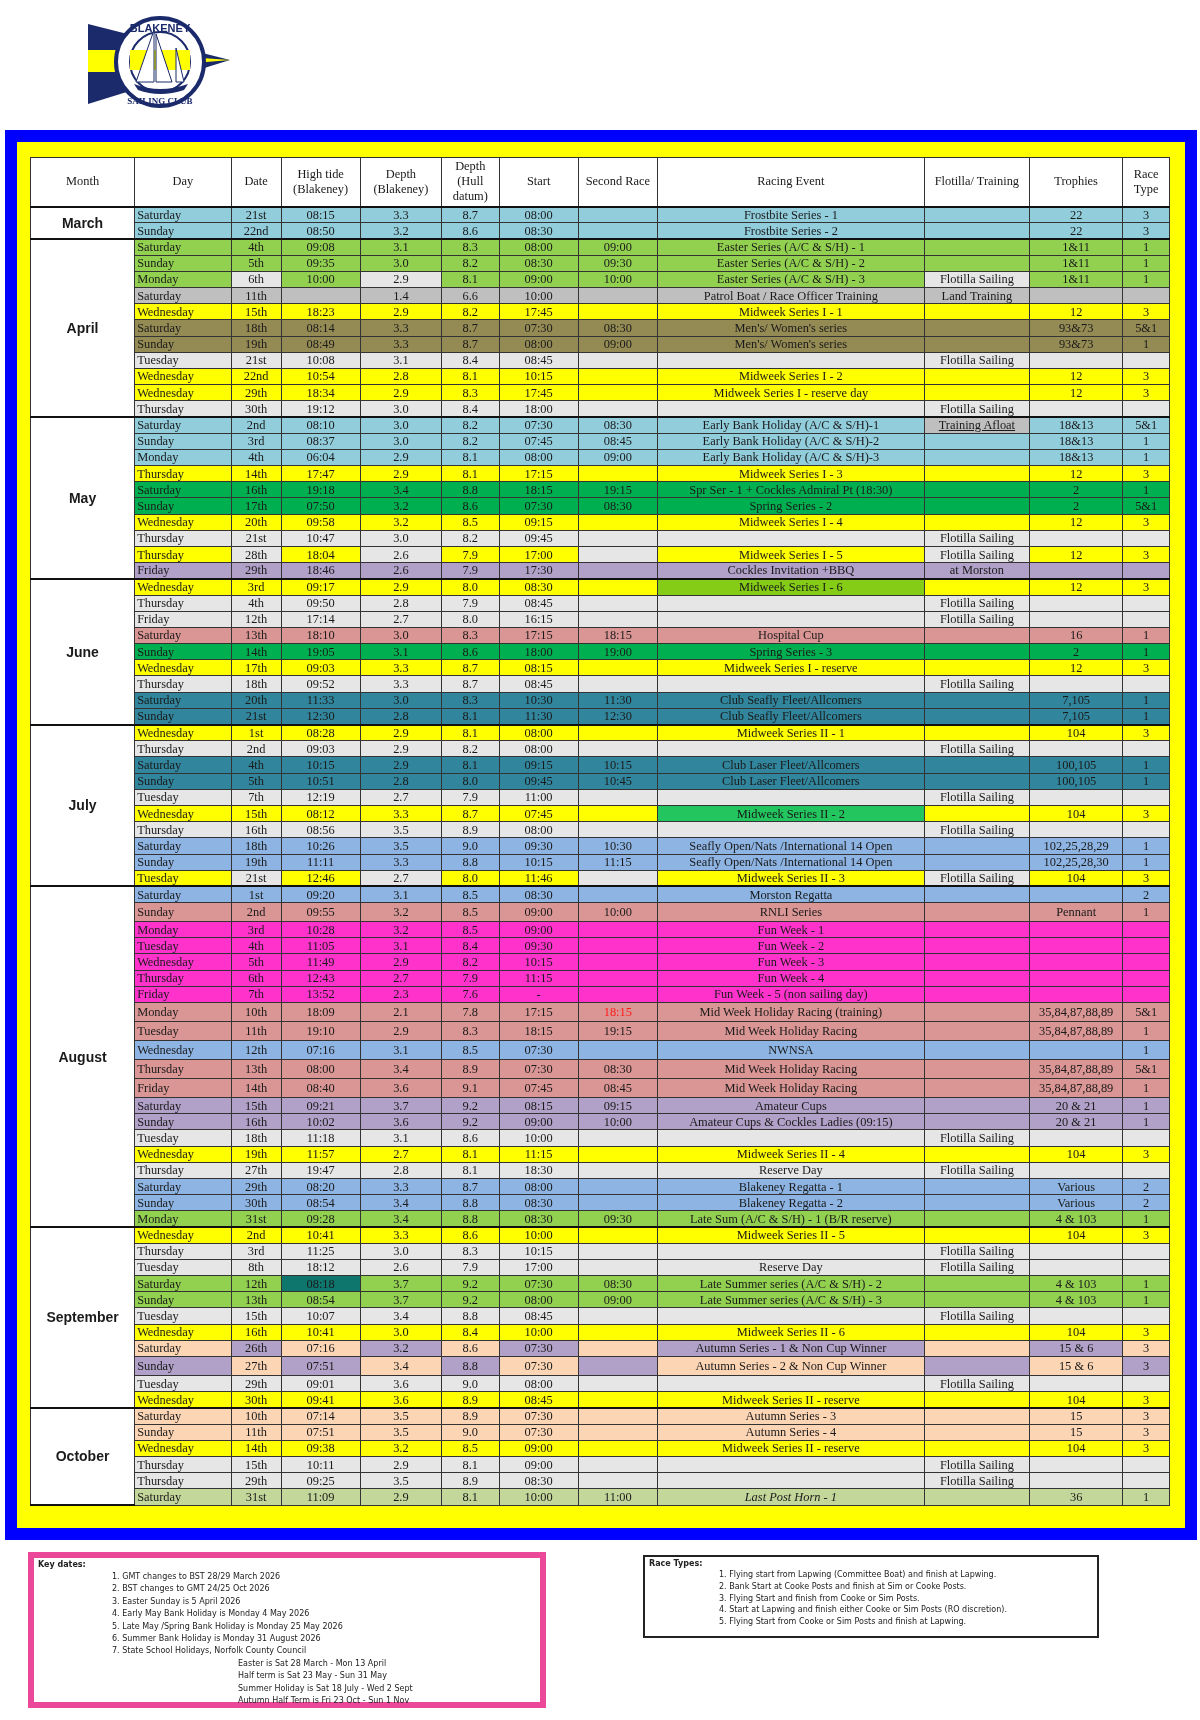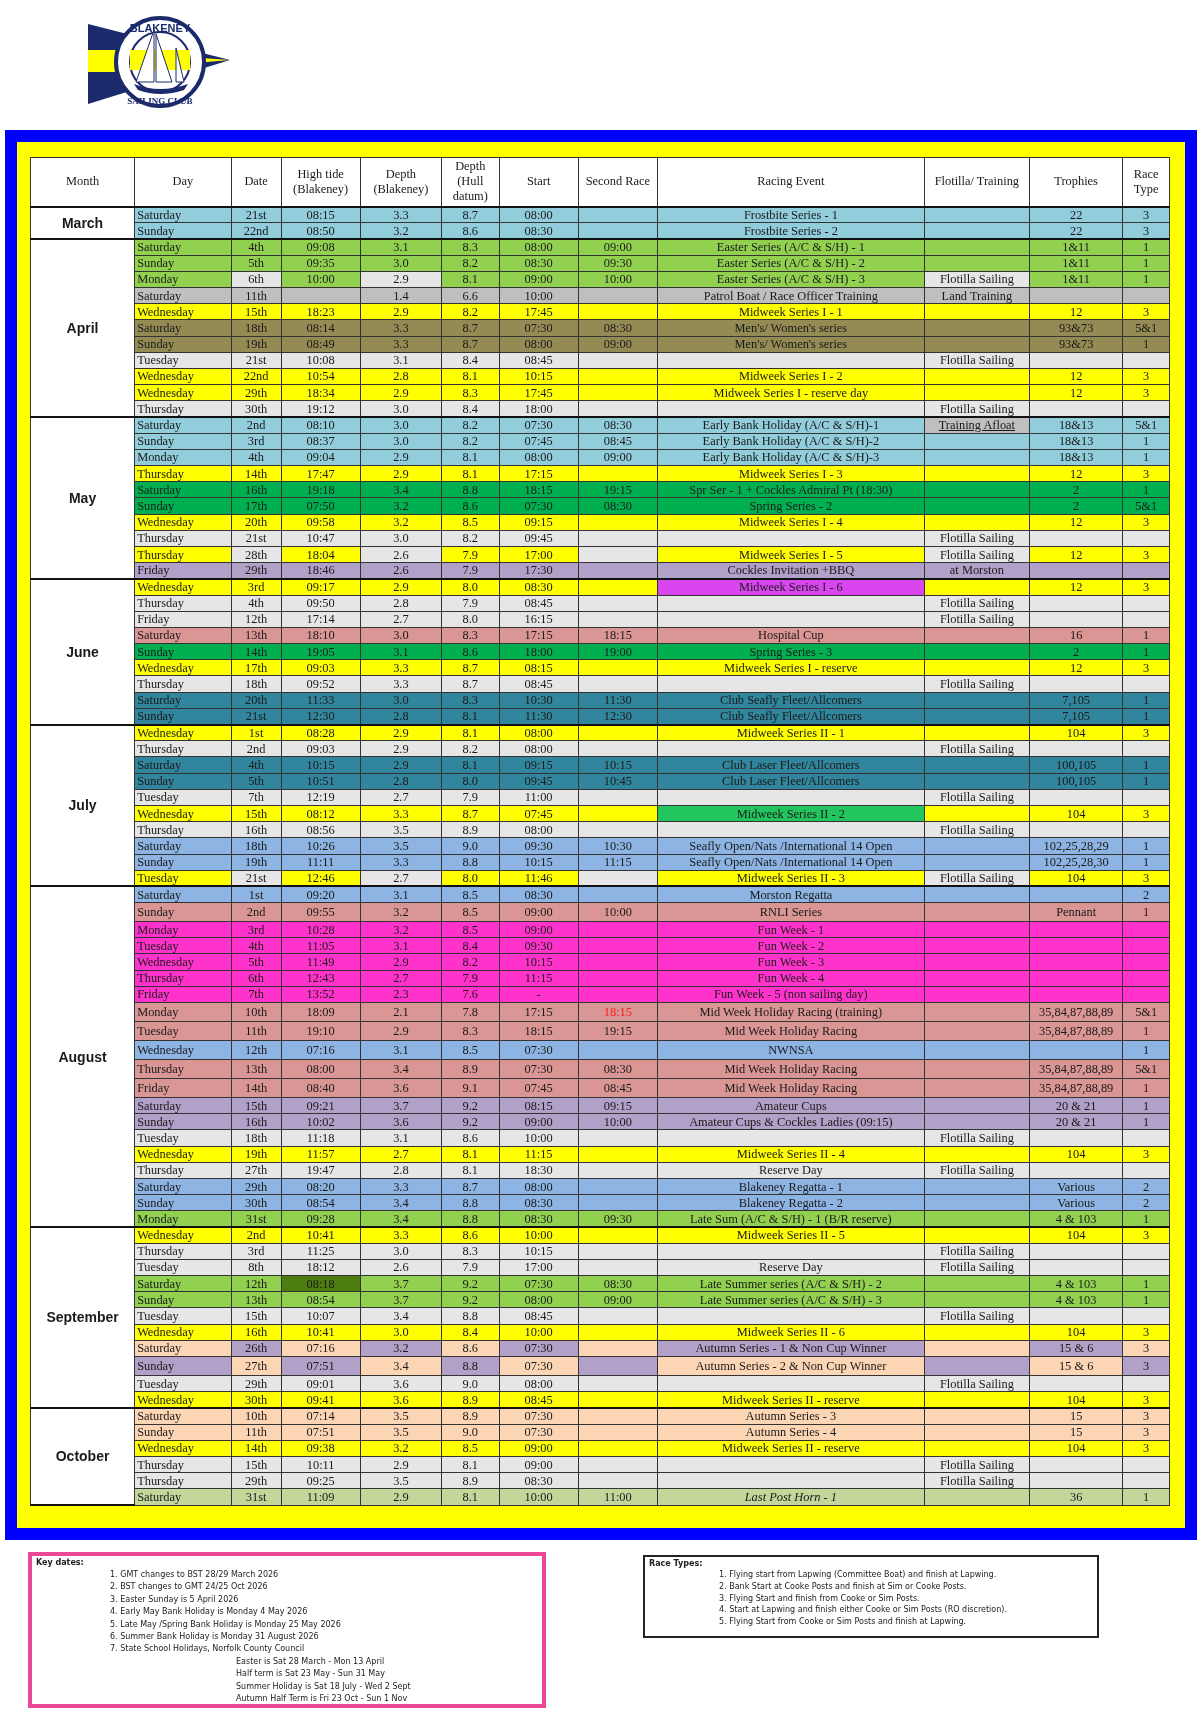--- a/index.html
+++ b/index.html
@@ -9,21 +9,21 @@
   .title { position: absolute; left: 256px; top: 30px; font-family: "Liberation Sans", "DejaVu Sans", sans-serif; font-weight: bold; font-size: 46px; color: #0a2a6e; letter-spacing: 0.2px; }
   .frame-blue { position: absolute; left: 5px; top: 130px; width: 1192px; height: 1410px; background: #0000ff; }
   .frame-yellow { position: absolute; left: 17px; top: 142px; width: 1168px; height: 1386px; background: #ffff00; }
   table.events { position: absolute; left: 30px; top: 157px; width: 1140px; border-collapse: collapse; table-layout: fixed; font-size: 12.4px; color: #1a1a1a; }
   table.events th { background: #ffffff; font-weight: normal; border: 1px solid #333; height: 49px; line-height: 15px; font-size: 12.4px; padding: 0 2px; }
   table.events td { border: 1px solid #333; height: 16.2px; line-height: 14px; padding: 0 2px; text-align: center; white-space: nowrap; overflow: hidden; }
   table.events td.day { text-align: left; }
   table.events td.month { background: #ffffff; font-family: "Liberation Sans", "DejaVu Sans", sans-serif; font-weight: bold; font-size: 14px; border-top: 2px solid #111; border-bottom: 2px solid #111; }
   tr.first td { border-top: 2px solid #111; }
   .red { color: #ff1a1a; }
-  .key-box { position: absolute; left: 28px; top: 1552px; width: 518px; height: 156px; border: 4px solid #ec4899; font-family: "DejaVu Sans", sans-serif; font-size: 8px; color: #222; }
+  .key-box { position: absolute; left: 28px; top: 1552px; width: 518px; height: 156px; border: 6px solid #ec4899; font-family: "DejaVu Sans", sans-serif; font-size: 8px; color: #222; }
   .key-box .ktitle { position: absolute; left: 4px; top: 2px; font-weight: bold; }
   .key-box .kline { position: absolute; white-space: nowrap; }
   .race-box { position: absolute; left: 643px; top: 1555px; width: 456px; height: 83px; border: 2px solid #222; font-family: "DejaVu Sans", sans-serif; font-size: 8px; color: #222; }
   .race-box .ktitle { position: absolute; left: 4px; top: 2px; font-weight: bold; }
   .race-box .kline { position: absolute; left: 74px; white-space: nowrap; }
 </style>
 </head>
 <body>
 
 <div class="header">
@@ -274,21 +274,21 @@
         <td style="background: rgb(146, 205, 220);">07:45</td>
         <td style="background: rgb(146, 205, 220);">08:45</td>
         <td style="background: rgb(146, 205, 220);">Early Bank Holiday (A/C &amp; S/H)-2</td>
         <td style="background: rgb(146, 205, 220);"></td>
         <td style="background: rgb(146, 205, 220);">18&amp;13</td>
         <td style="background: rgb(146, 205, 220);">1</td>
       </tr>
       <tr>
         <td class="day" style="background: rgb(146, 205, 220);">Monday</td>
         <td style="background: rgb(146, 205, 220);">4th</td>
-        <td style="background: rgb(146, 205, 220);">09:04</td>
+        <td style="background: rgb(146, 205, 220);">06:04</td>
         <td style="background: rgb(146, 205, 220);">2.9</td>
         <td style="background: rgb(146, 205, 220);">8.1</td>
         <td style="background: rgb(146, 205, 220);">08:00</td>
         <td style="background: rgb(146, 205, 220);">09:00</td>
         <td style="background: rgb(146, 205, 220);">Early Bank Holiday (A/C &amp; S/H)-3</td>
         <td style="background: rgb(146, 205, 220);"></td>
         <td style="background: rgb(146, 205, 220);">18&amp;13</td>
         <td style="background: rgb(146, 205, 220);">1</td>
       </tr>
       <tr>
@@ -384,21 +384,21 @@
       </tr>
       <tr class="first">
         <td class="month" rowspan="9">June</td>
         <td class="day" style="background: rgb(255, 255, 0);">Wednesday</td>
         <td style="background: rgb(255, 255, 0);">3rd</td>
         <td style="background: rgb(255, 255, 0);">09:17</td>
         <td style="background: rgb(255, 255, 0);">2.9</td>
         <td style="background: rgb(255, 255, 0);">8.0</td>
         <td style="background: rgb(255, 255, 0);">08:30</td>
         <td style="background: rgb(255, 255, 0);"></td>
-        <td style="background: #d946ef;">Midweek Series I - 6</td>
+        <td style="background: #84cc16;">Midweek Series I - 6</td>
         <td style="background: rgb(255, 255, 0);"></td>
         <td style="background: rgb(255, 255, 0);">12</td>
         <td style="background: rgb(255, 255, 0);">3</td>
       </tr>
       <tr>
         <td class="day" style="background: rgb(230, 230, 230);">Thursday</td>
         <td style="background: rgb(230, 230, 230);">4th</td>
         <td style="background: rgb(230, 230, 230);">09:50</td>
         <td style="background: rgb(230, 230, 230);">2.8</td>
         <td style="background: rgb(230, 230, 230);">7.9</td>
@@ -928,21 +928,21 @@
         <td style="background: rgb(230, 230, 230);">17:00</td>
         <td style="background: rgb(230, 230, 230);"></td>
         <td style="background: rgb(230, 230, 230);">Reserve Day</td>
         <td style="background: rgb(230, 230, 230);">Flotilla Sailing</td>
         <td style="background: rgb(230, 230, 230);"></td>
         <td style="background: rgb(230, 230, 230);"></td>
       </tr>
       <tr>
         <td class="day" style="background: rgb(146, 208, 80);">Saturday</td>
         <td style="background: rgb(146, 208, 80);">12th</td>
-        <td style="background: #4d7c0f;">08:18</td>
+        <td style="background: #0f766e;">08:18</td>
         <td style="background: rgb(146, 208, 80);">3.7</td>
         <td style="background: rgb(146, 208, 80);">9.2</td>
         <td style="background: rgb(146, 208, 80);">07:30</td>
         <td style="background: rgb(146, 208, 80);">08:30</td>
         <td style="background: rgb(146, 208, 80);">Late Summer series (A/C &amp; S/H) - 2</td>
         <td style="background: rgb(146, 208, 80);"></td>
         <td style="background: rgb(146, 208, 80);">4 &amp; 103</td>
         <td style="background: rgb(146, 208, 80);">1</td>
       </tr>
       <tr>

